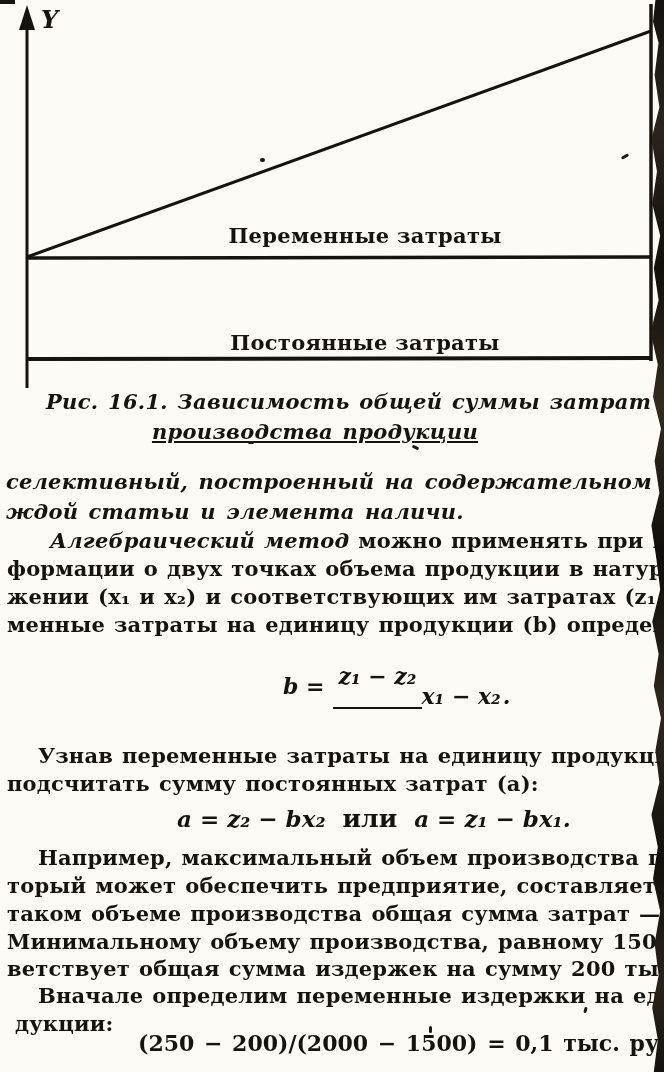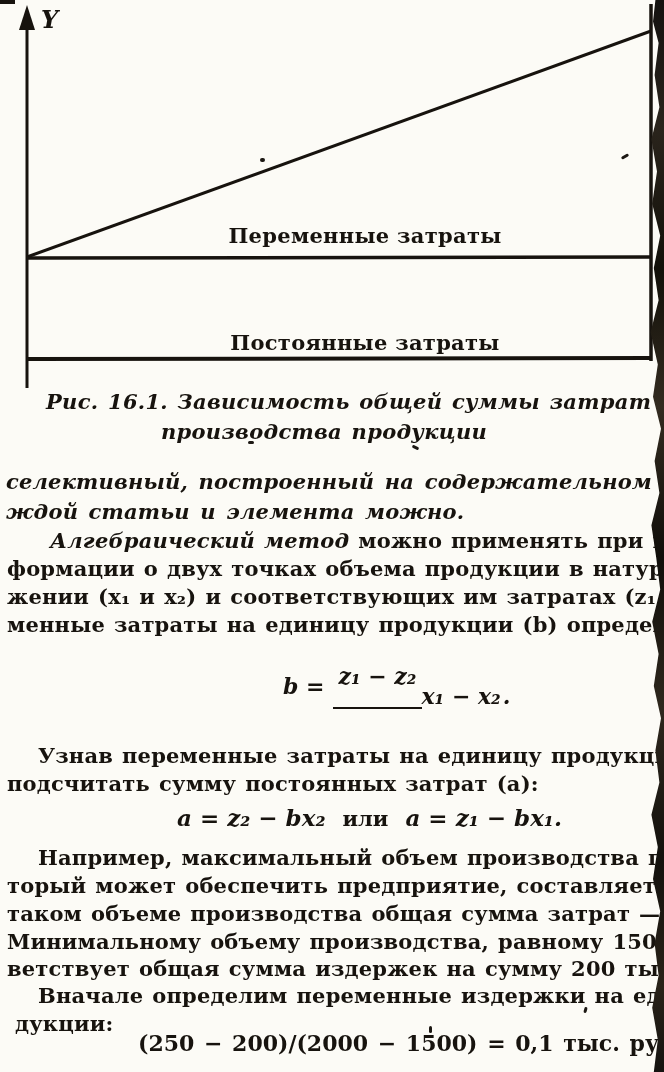--- a/index.html
+++ b/index.html
@@ -20,36 +20,36 @@
     position:absolute;left:345px;transform:translateX(-50%);
     font-size:21px;font-weight:bold;white-space:nowrap;letter-spacing:.3px;margin-left:20px;
   }
   .var-label{top:223px;}
   .fix-label{top:330px;}
   .caption{
     position:absolute;font-size:21px;font-weight:bold;font-style:italic;
     white-space:nowrap;letter-spacing:.3px;word-spacing:2px;
   }
   .cap1{top:389px;left:46px;}
-  .cap2{top:419px;left:324px;transform:translateX(-50%);}
+  .cap2{top:419px;left:315px;transform:translateX(-50%);text-decoration:underline;}
   .tline{
     position:absolute;white-space:nowrap;
     font-size:21px;font-weight:bold;letter-spacing:.2px;word-spacing:1.5px;
   }
   .ital{font-style:italic;word-spacing:3px;}
   .lead{font-style:italic;margin-left:12px;}
   .formula{position:absolute;font-weight:bold;font-style:italic;white-space:nowrap;}
   .formula-b{top:663px;left:283px;display:flex;align-items:center;font-size:22px;}
   .fb-lhs{margin-right:9px;}
   .frac{display:inline-flex;flex-direction:row;text-align:center;}
   .num{display:block;border-bottom:2.5px solid #17130e;padding:0 5px 3px;}
   .den{display:block;padding-top:20px;}
   .fb-period{align-self:flex-end;margin-left:2px;}
   .formula-a{top:804px;left:177px;font-size:23px;}
-  .conj{font-style:normal;margin:0 17px;font-size:21px;text-align:right;}
+  .conj{font-style:normal;margin:0 17px;font-size:25px;text-align:right;}
   .formula-num{top:1030px;left:138px;font-size:22px;font-style:normal;word-spacing:2px;}
   .scan-band{
     position:absolute;top:0;right:-1px;width:16px;height:1072px;
     background:linear-gradient(180deg,#141210 0%,#2a241c 12%,#121009 25%,#332b20 38%,
       #100e0a 52%,#2e271d 66%,#13110d 80%,#292218 92%,#151310 100%);
     clip-path:polygon(40% 0,100% 0,100% 100%,30% 100%,55% 97%,20% 94%,60% 91%,35% 88%,
       70% 85%,25% 82%,55% 79%,15% 76%,65% 73%,40% 70%,75% 67%,30% 64%,60% 61%,20% 58%,
       70% 55%,45% 52%,15% 49%,65% 46%,35% 43%,75% 40%,25% 37%,55% 34%,10% 31%,60% 28%,
       30% 25%,70% 22%,20% 19%,50% 16%,15% 13%,65% 10%,35% 7%,60% 4%,25% 2%);
   }
@@ -71,21 +71,21 @@
   </svg>
 
   <div class="y-label">Y</div>
   <div class="fig-label var-label">Переменные затраты</div>
   <div class="fig-label fix-label">Постоянные затраты</div>
 
   <div class="caption cap1">Рис. 16.1. Зависимость общей суммы затрат от объема</div>
   <div class="caption cap2">производства продукции</div>
 
   <div class="tline ital" style="top:469px;left:6px"><span>селективный, построенный на содержательном анализе</span></div>
-  <div class="tline ital" style="top:499px;left:6px"><span>ждой статьи и элемента можно.</span></div>
+  <div class="tline ital" style="top:499px;left:6px"><span>ждой статьи и элемента наличи.</span></div>
   <div class="tline" style="top:528px;left:38px"><span class="lead">Алгебраический метод</span><span> можно применять при наличи</span></div>
   <div class="tline" style="top:556px;left:7px"><span>формации о двух точках объема продукции в натуральном в</span></div>
   <div class="tline" style="top:584px;left:7px"><span>жении (x₁ и x₂) и соответствующих им затратах (z₁ и z₂). П</span></div>
   <div class="tline" style="top:612px;left:7px"><span>менные затраты на единицу продукции (b) определяют сле</span></div>
 
   <div class="formula formula-b">
     <span class="fb-lhs">b =</span>
     <span class="frac">
       <span class="num">z₁ − z₂</span>
       <span class="den">x₁ − x₂</span>

